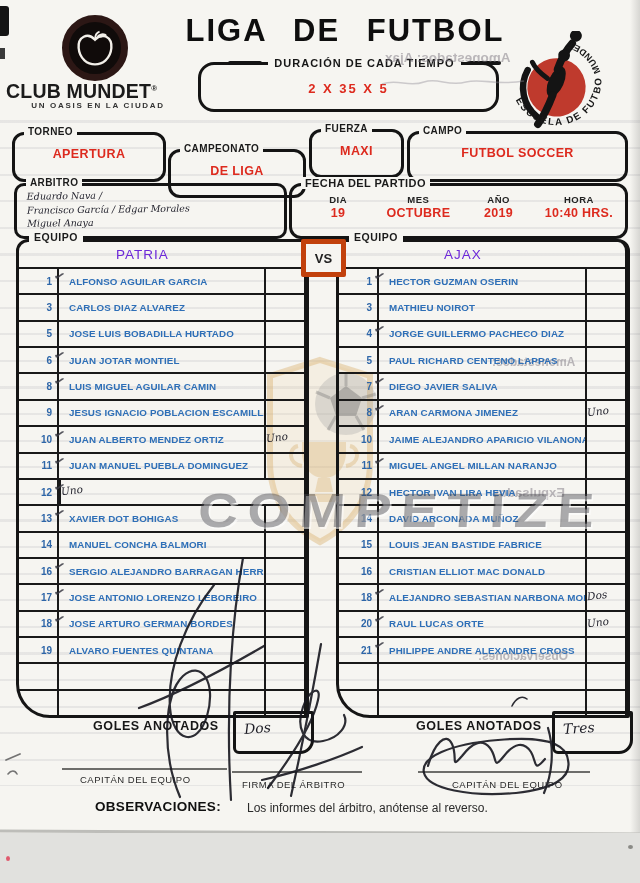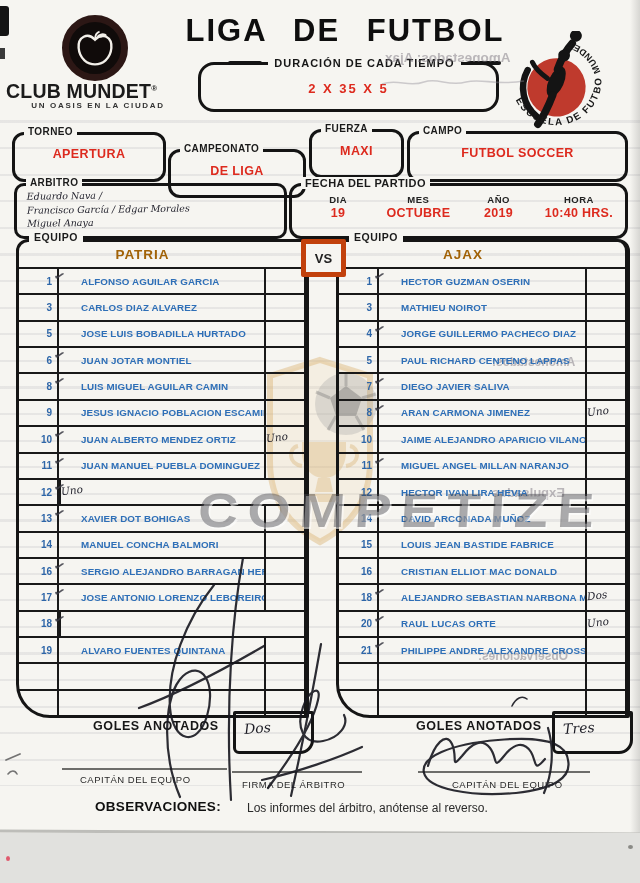--- a/index.html
+++ b/index.html
@@ -44,26 +44,26 @@
   .fecha-grid{position:absolute;left:6px;top:8px;right:6px;display:flex;}
   .fecha-grid .fcol{flex:1;text-align:center;}
   .fecha-grid .flab{font-size:9.5px;font-weight:bold;color:#222;letter-spacing:.5px;}
   .fecha-grid .fval{font-size:12.5px;margin-top:1px;letter-spacing:.3px;}
 
   
   .roster{position:absolute;top:239px;height:473px;border:3px solid #151515;display:flex;flex-direction:column;background:transparent;z-index:2;}
   .roster.left{left:16px;width:285px;border-right-width:5.5px;border-radius:12px 4px 2px 34px;}
   .roster.right{left:336px;width:286px;border-right-width:5.5px;border-radius:4px 12px 2px 34px;}
   .r-head{height:25px;display:flex;align-items:center;position:relative;}
-  .r-head .tname{flex:1;text-align:center;font-size:13.5px;font-weight:bold;color:#a16207;letter-spacing:1px;padding-right:38px;}
+  .r-head .tname{flex:1;text-align:center;font-size:13.5px;font-weight:normal;color:#6d28d9;letter-spacing:1px;padding-right:38px;}
   .equipo-lab{position:absolute;top:-11px;left:10px;background:#f6f5f1;padding:0 5px;font-size:10.5px;font-weight:bold;color:#1a1a1a;letter-spacing:.5px;}
   .r-body{flex:1;display:flex;flex-direction:column;}
   .r-row{flex:1;display:flex;border-top:2.5px solid #191919;}
   .c-num{width:33px;border-right:2.5px solid #191919;position:relative;display:flex;align-items:center;justify-content:flex-end;padding-right:5px;font-size:10px;font-weight:bold;color:#2e66a8;}
-  .c-name{flex:1;display:flex;align-items:center;padding-left:22px;font-size:9.8px;font-weight:bold;color:#2e6fb7;letter-spacing:.1px;white-space:nowrap;overflow:hidden;}
+  .c-name{flex:1;display:flex;align-items:center;padding-left:10px;font-size:9.8px;font-weight:bold;color:#2e6fb7;letter-spacing:.1px;white-space:nowrap;overflow:hidden;}
   .c-goal{width:38px;border-left:2.5px solid #191919;position:relative;overflow:visible;}
   .chk{position:absolute;right:-7px;top:1px;font-size:11px;color:#3a3a44;transform:rotate(10deg) scaleX(1.35);opacity:.85;z-index:3;}
   .gscrib{position:absolute;left:0px;top:4px;font-family:"DejaVu Serif",serif;font-style:italic;font-size:10.5px;color:#23232e;transform:rotate(-7deg);white-space:nowrap;}
 
   .vsbox{position:absolute;left:301px;top:239px;width:35px;height:28px;border:5px solid #c2410c;background:#f6f5f1;display:flex;align-items:center;justify-content:center;font-size:13px;font-weight:bold;color:#222;z-index:5;border-radius:2px;}
 
   .goles-lab{position:absolute;top:719px;font-size:12.5px;font-weight:bold;color:#161616;letter-spacing:.6px;z-index:4;}
   .goles-box{position:absolute;top:711px;width:75px;height:37px;border:3.5px solid #141414;border-radius:2px 2px 14px 6px;z-index:4;}
   .goles-box .ink{position:absolute;left:8px;top:6px;font-family:"DejaVu Serif",serif;font-style:italic;font-size:14px;color:#1d1d26;transform:rotate(-4deg);white-space:nowrap;}
 
@@ -266,20 +266,21 @@
             <div class="c-name">SERGIO ALEJANDRO BARRAGAN HERRERA</div>
             <div class="c-goal"></div>
           </div>
           <div class="r-row">
             <div class="c-num">17<span class="chk">✓</span></div>
             <div class="c-name">JOSE ANTONIO LORENZO LEBOREIRO</div>
             <div class="c-goal"></div>
           </div>
           <div class="r-row">
             <div class="c-num">18<span class="chk">✓</span></div>
+            <div class="c-name">JOSE ARTURO GERMAN BORDES</div>
             <div class="c-goal"></div>
           </div>
           <div class="r-row">
             <div class="c-num">19</div>
             <div class="c-name">ALVARO FUENTES QUINTANA</div>
             <div class="c-goal"></div>
           </div>
           <div class="r-row">
             <div class="c-num"></div>
             <div class="c-name"></div>

